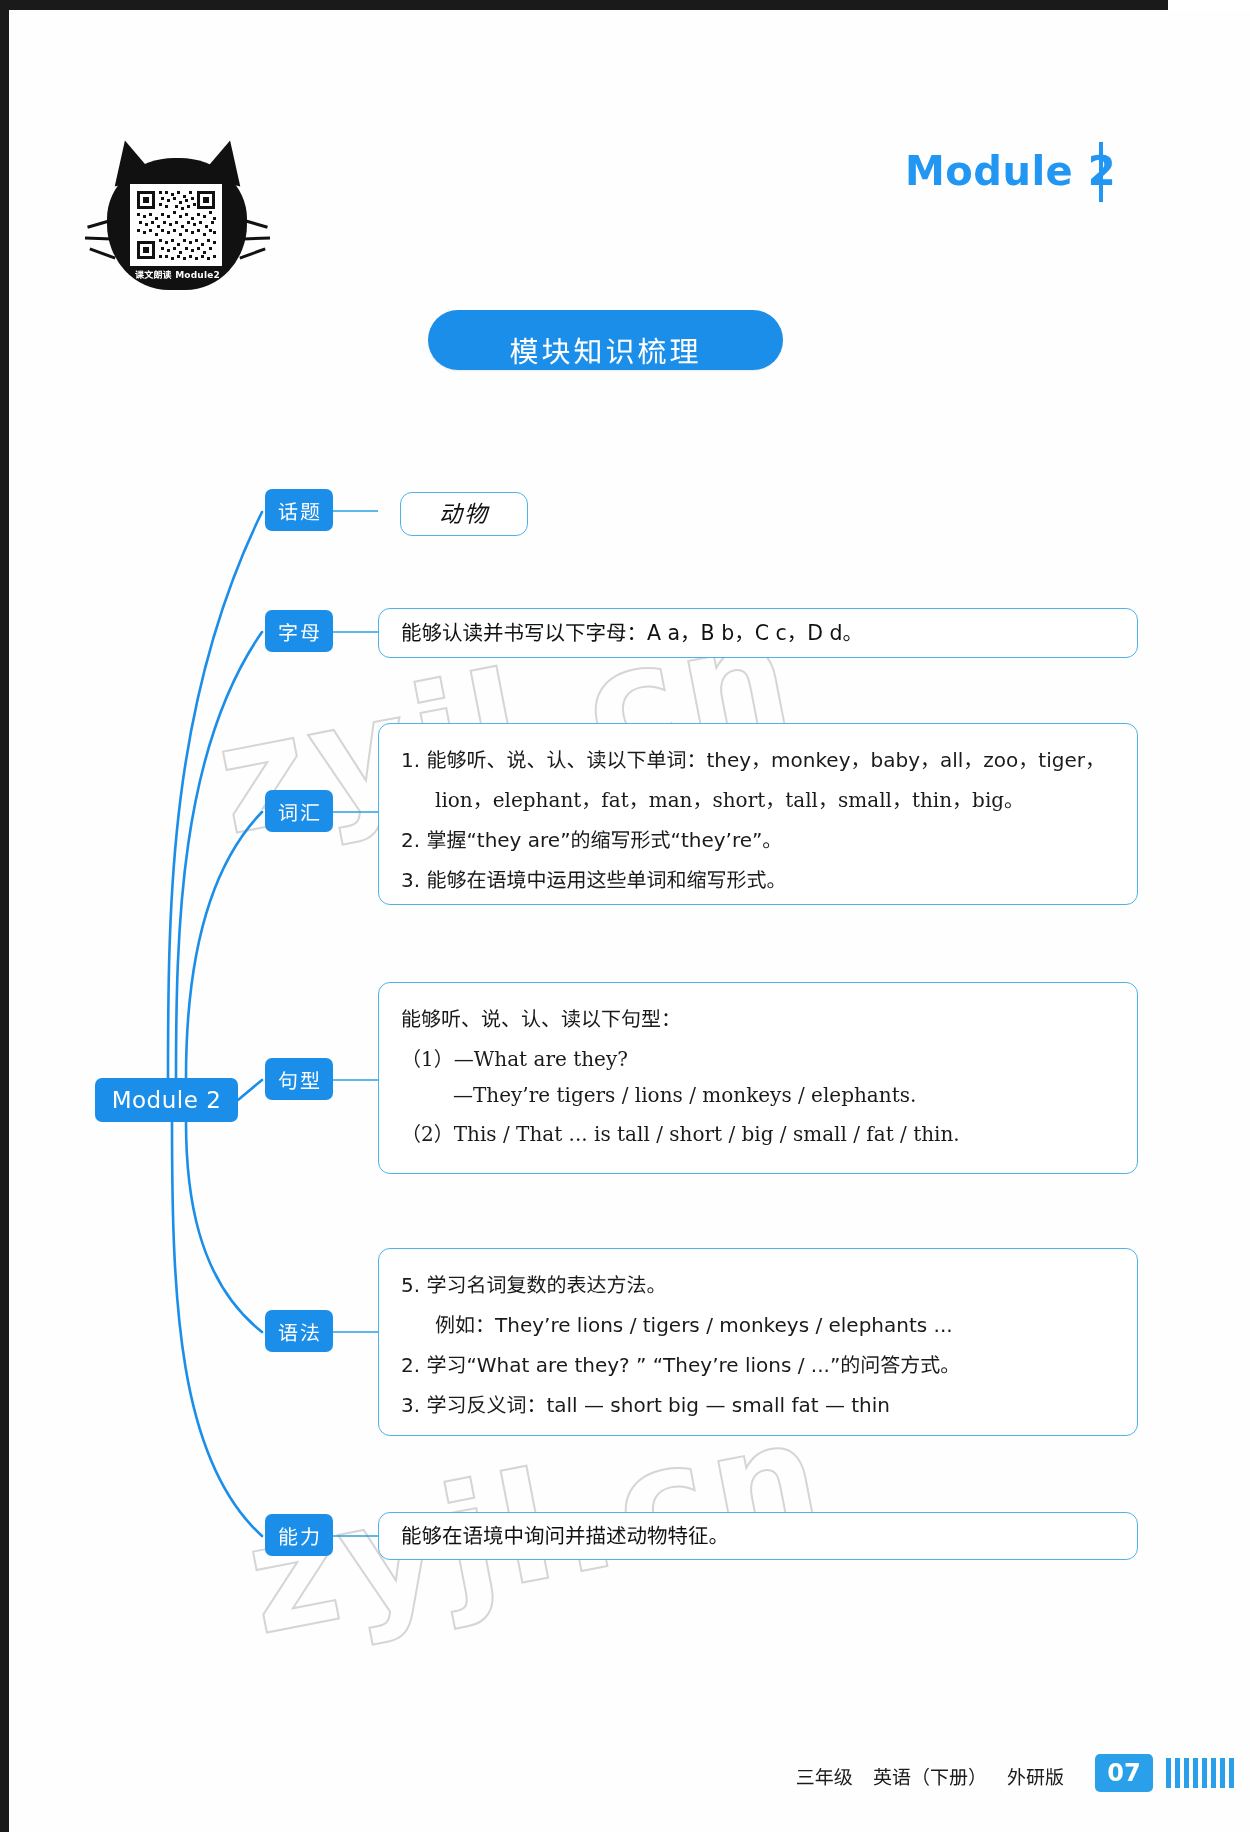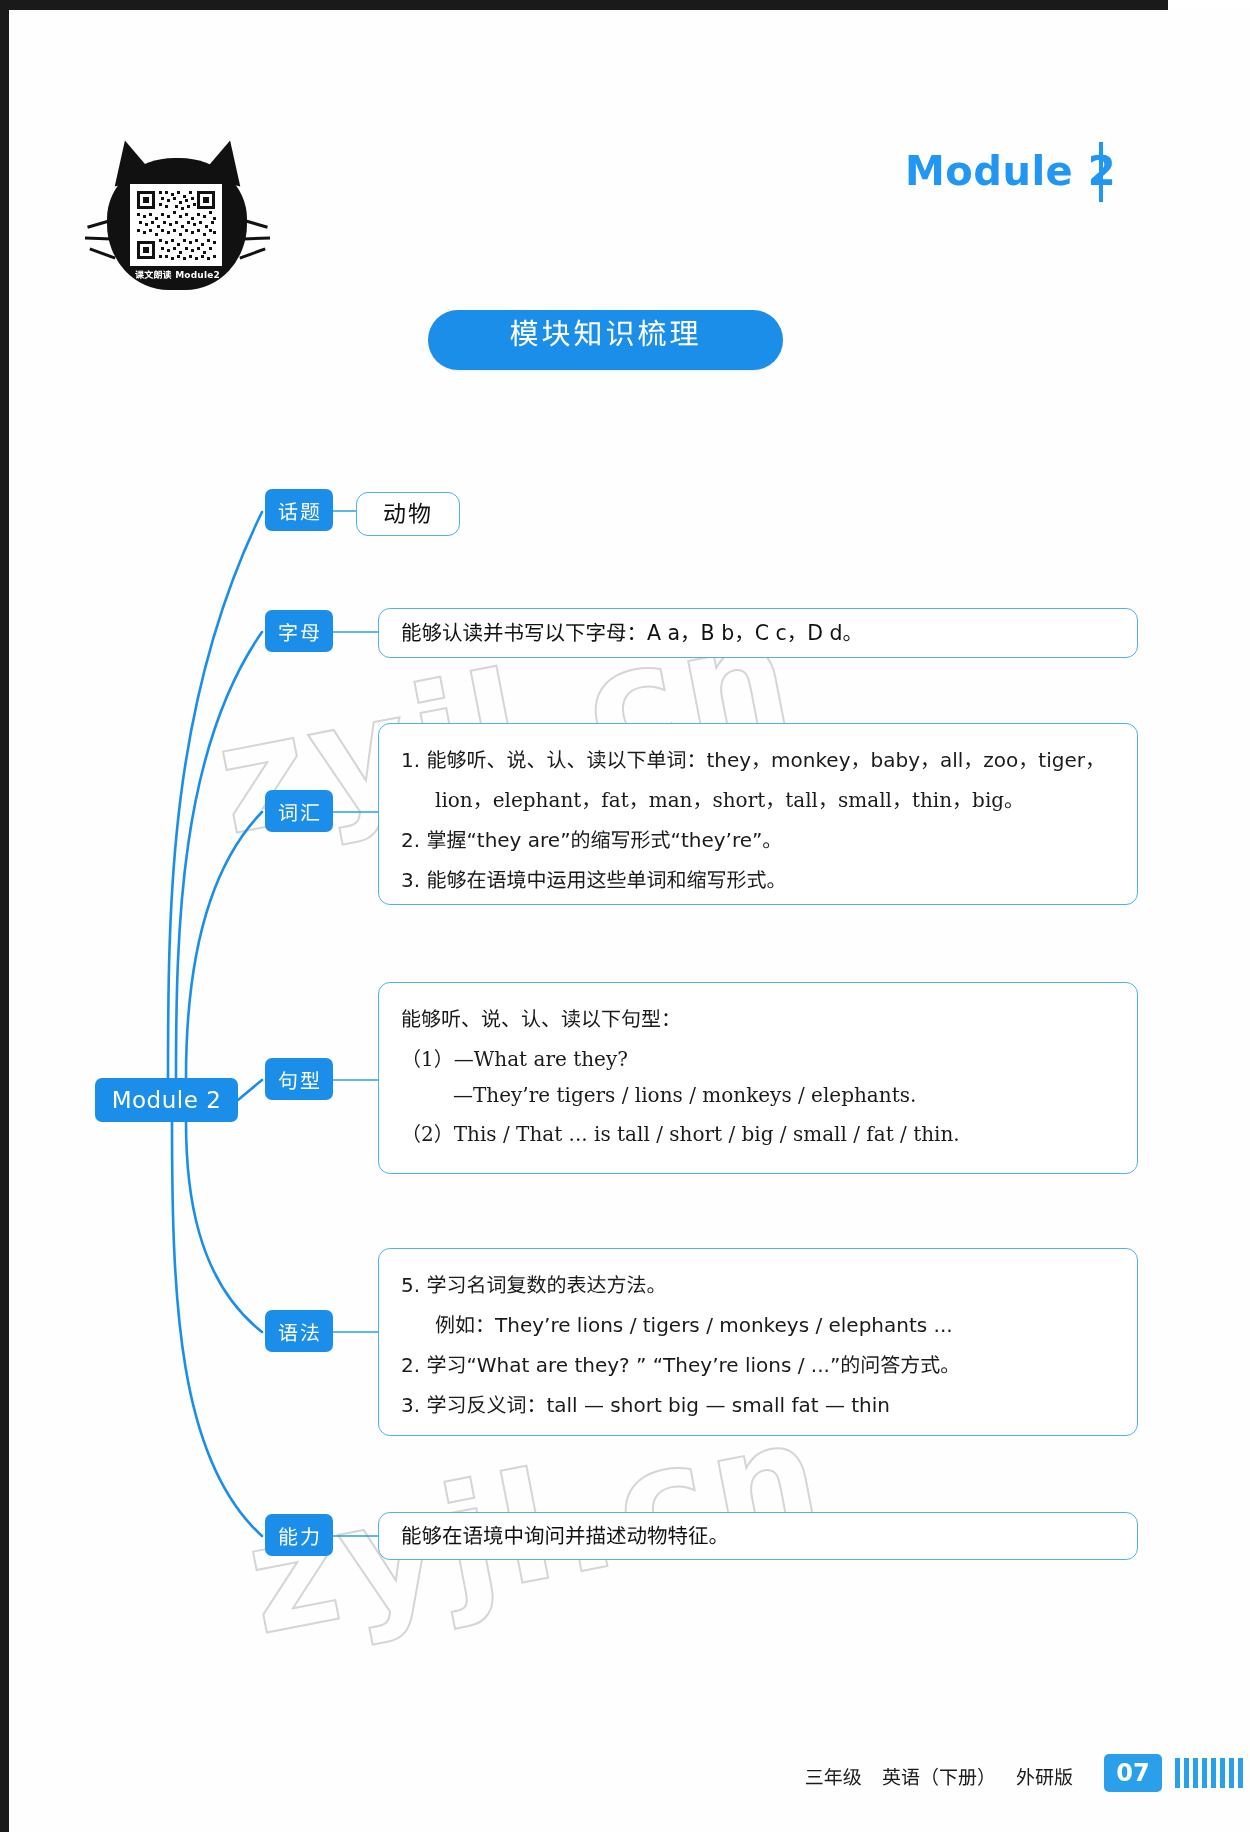--- a/index.html
+++ b/index.html
@@ -127,21 +127,21 @@
   
   #section-title {
     position: absolute;
     left: 428px;
     top: 310px;
     width: 355px;
     height: 60px;
     background: #1a8ee8;
     border-radius: 30px;
     display: flex;
-    align-items: flex-start;
+    align-items: flex-end;
     justify-content: center;
     box-shadow: 0 1px 2px rgba(0,0,0,0.08);
   }
   #section-title .label {
     font-family: "DejaVu Sans", "Liberation Sans", sans-serif;
     font-size: 29px;
     color: #ffffff;
     letter-spacing: 3px;
   }
 
@@ -200,21 +200,21 @@
     display: flex;
     align-items: center;
     justify-content: center;
   }
   .card.topic .line {
     font-size: 23px;
     letter-spacing: 2px;
   }
 
   
-  #card-topic    { left: 356px;  top: 492px;  width: 104px; height: 44px; }
+  #card-topic    { left: 400px;  top: 492px;  width: 128px; height: 44px; font-style: italic; }
   #card-letters  { left: 378px;  top: 608px;  width: 760px; height: 50px;
                    display: flex; align-items: center; padding-left: 22px; }
   #card-vocab    { left: 378px;  top: 723px;  width: 760px; height: 182px;
                    padding: 20px 0 0 22px; }
   #card-sentence { left: 378px;  top: 982px;  width: 760px; height: 192px;
                    padding: 20px 12px 0 22px; }
   #card-grammar  { left: 378px;  top: 1248px; width: 760px; height: 188px;
                    padding: 20px 0 0 22px; }
   #card-ability  { left: 378px;  top: 1512px; width: 760px; height: 48px;
                    display: flex; align-items: center; padding-left: 22px; }
@@ -251,21 +251,21 @@
     pointer-events: none;
     user-select: none;
   }
   #watermark-1 { left: 215px; top: 640px; transform: rotate(-11deg); }
   #watermark-2 { left: 245px; top: 1440px; transform: rotate(-11deg); }
 
   
   #footer {
     position: absolute;
     left: 0;
-    right: 3px;
+    right: 12px;
     bottom: 38px;
     height: 40px;
   }
   #footer .footer-text {
     position: absolute;
     right: 160px;
     top: 8px;
     font-family: "DejaVu Sans", "Liberation Sans", sans-serif;
     font-size: 19px;
     color: #1a1a1a;

